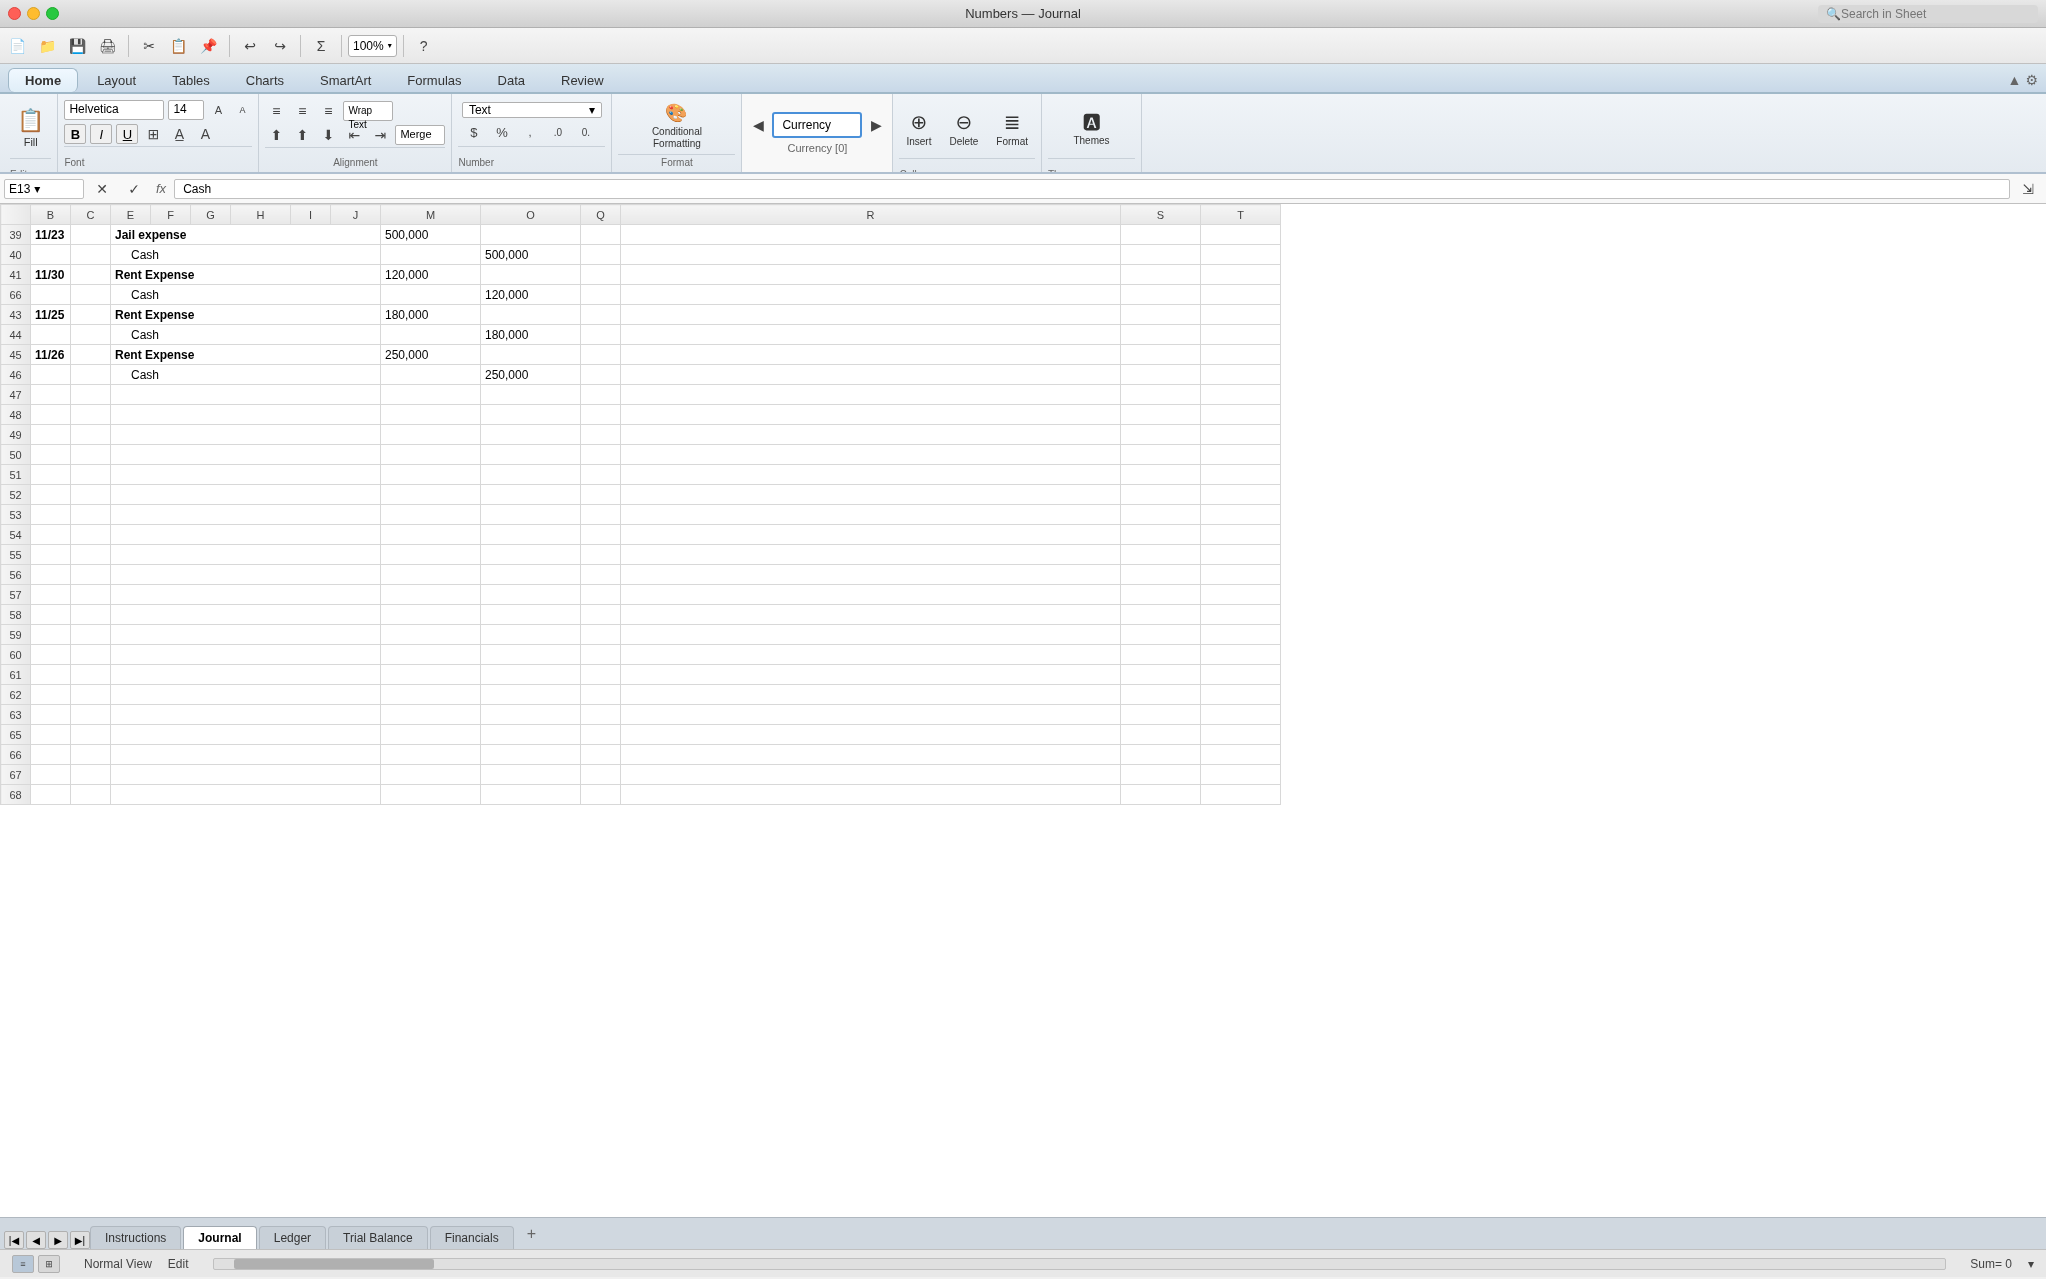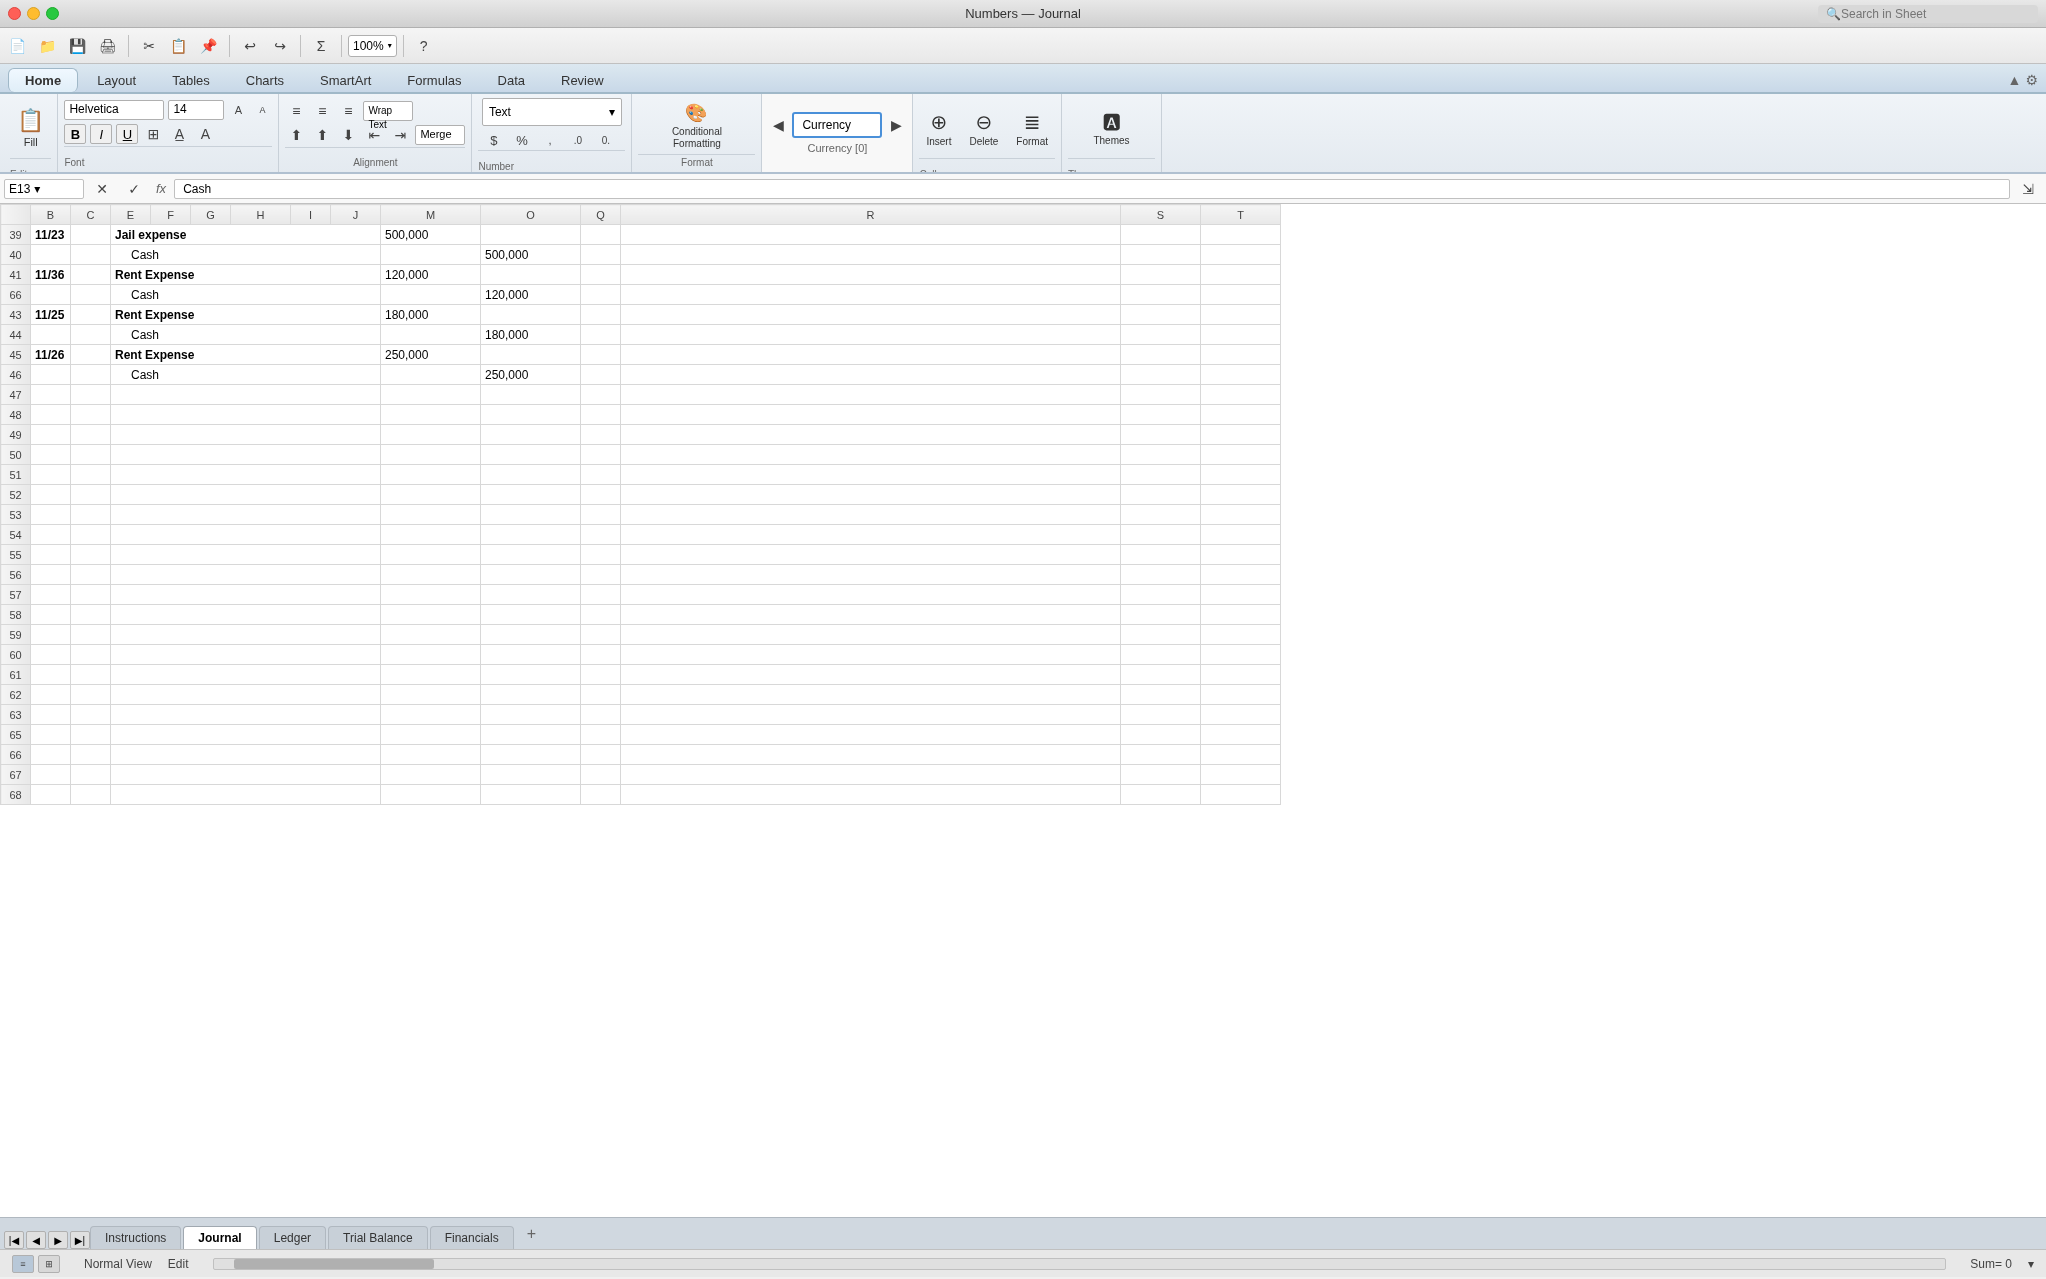--- a/index.html
+++ b/index.html
@@ -123,36 +123,36 @@
       padding: 1px 4px;
       width: 100px;
       font-size: 12px;
       height: 20px;
     }
     .font-size-box {
       background: #fff;
       border: 1px solid #b0b0b0;
       border-radius: 2px;
       padding: 1px 4px;
-      width: 56px;
+      width: 36px;
       font-size: 12px;
       height: 20px;
     }
     .bold-btn { font-weight: bold; width: 22px; height: 20px; border: 1px solid #b0b0b0; border-radius: 2px; background: #f0f0f0; cursor: pointer; font-size: 13px; display:flex; align-items:center; justify-content:center; }
     .italic-btn { font-style: italic; width: 22px; height: 20px; border: 1px solid #b0b0b0; border-radius: 2px; background: #f0f0f0; cursor: pointer; font-size: 13px; display:flex; align-items:center; justify-content:center; }
     .underline-btn { text-decoration: underline; width: 22px; height: 20px; border: 1px solid #b0b0b0; border-radius: 2px; background: #f0f0f0; cursor: pointer; font-size: 13px; display:flex; align-items:center; justify-content:center; }
 
     
     .number-box {
       background: #fff;
       border: 1px solid #b0b0b0;
       border-radius: 2px;
       padding: 2px 6px;
       width: 140px;
-      height: 28px;
+      height: 16px;
       font-size: 12px;
       display: flex; align-items: center; justify-content: space-between;
       cursor: pointer;
     }
 
     
     .currency-box {
       background: #fff;
       border: 2px solid #4a90d9;
       border-radius: 3px;
@@ -553,21 +553,21 @@
             <td colspan="6" style="padding-left: 20px;">Cash</td>
             <td class="cell-right"></td>
             <td class="cell-right">500,000</td>
             <td></td>
             <td></td>
             <td></td>
             <td></td>
           </tr>
           <tr>
             <th class="row-header">41</th>
-            <td class="cell-bold">11/36</td>
+            <td class="cell-bold">11/30</td>
             <td></td>
             <td colspan="6" class="cell-bold">Rent Expense</td>
             <td class="cell-right">120,000</td>
             <td class="cell-right"></td>
             <td></td>
             <td></td>
             <td></td>
             <td></td>
           </tr>
           <tr>

